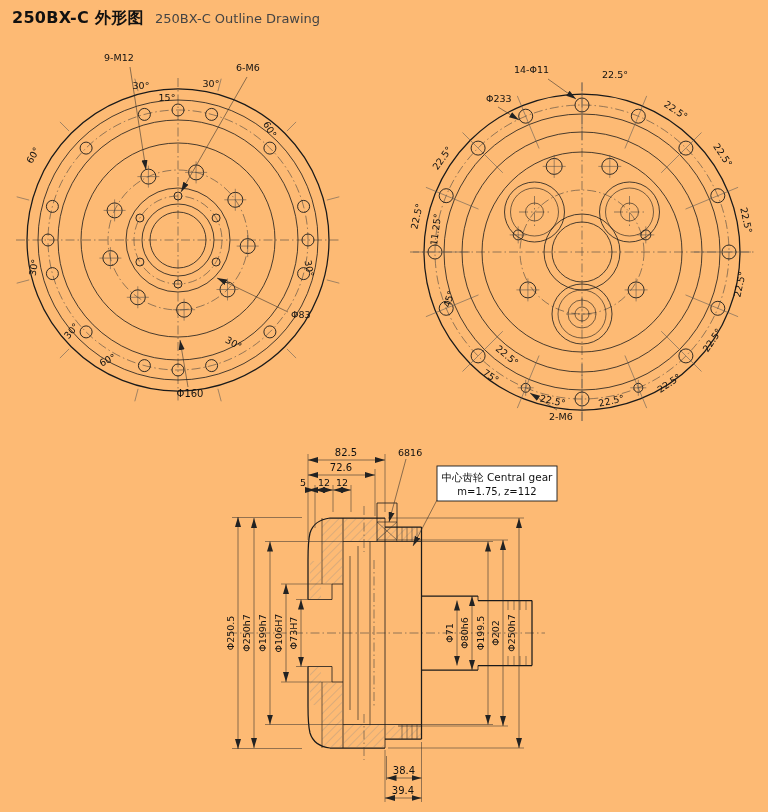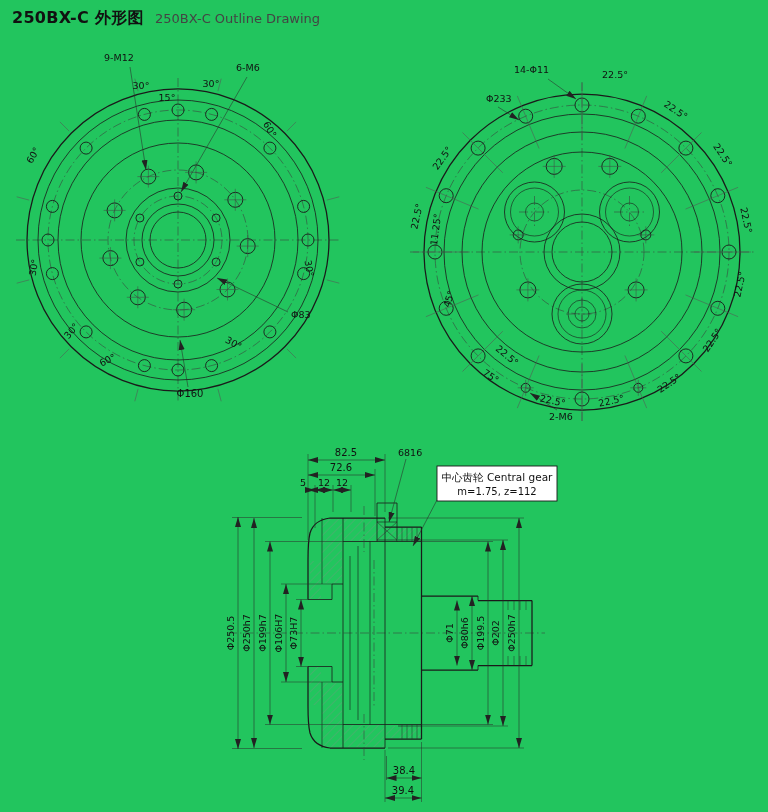--- a/index.html
+++ b/index.html
@@ -1,16 +1,16 @@
 <!DOCTYPE html>
 <html><head>
 <meta charset="utf-8">
 <style>
   html,body{margin:0;padding:0;background:#fff;}
-  .page{position:relative;width:768px;height:812px;background:#22c55e;overflow:hidden;
+  .page{position:relative;width:768px;height:812px;background:#fdba74;overflow:hidden;
         font-family:"DejaVu Sans","Liberation Sans",sans-serif;text-align:right;}
   .title{position:absolute;left:12px;top:8px;white-space:nowrap;}
   .t-main{font-size:16px;font-weight:bold;color:#111;letter-spacing:.3px;}
   .t-sub{font-size:13px;color:#444;margin-left:6px;}
   svg{position:absolute;left:0;top:0;}
   svg text{font-family:"DejaVu Sans","Liberation Sans",sans-serif;fill:#111;}
   .t{font-size:9.5px;text-anchor:middle;}
   .ts{font-size:9.5px;text-anchor:start;}
   .td{font-size:10px;text-anchor:middle;}
   .tb{font-size:10.5px;text-anchor:middle;}

